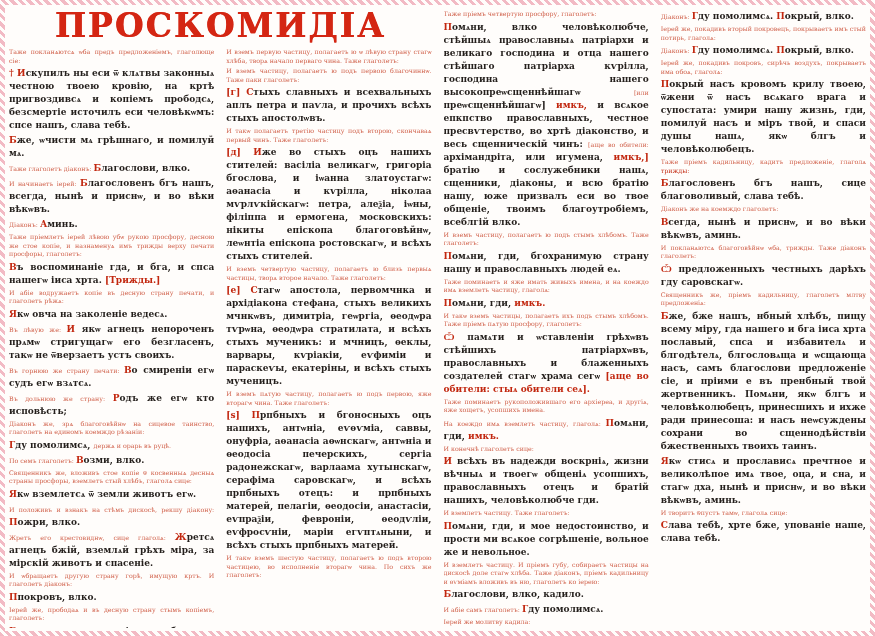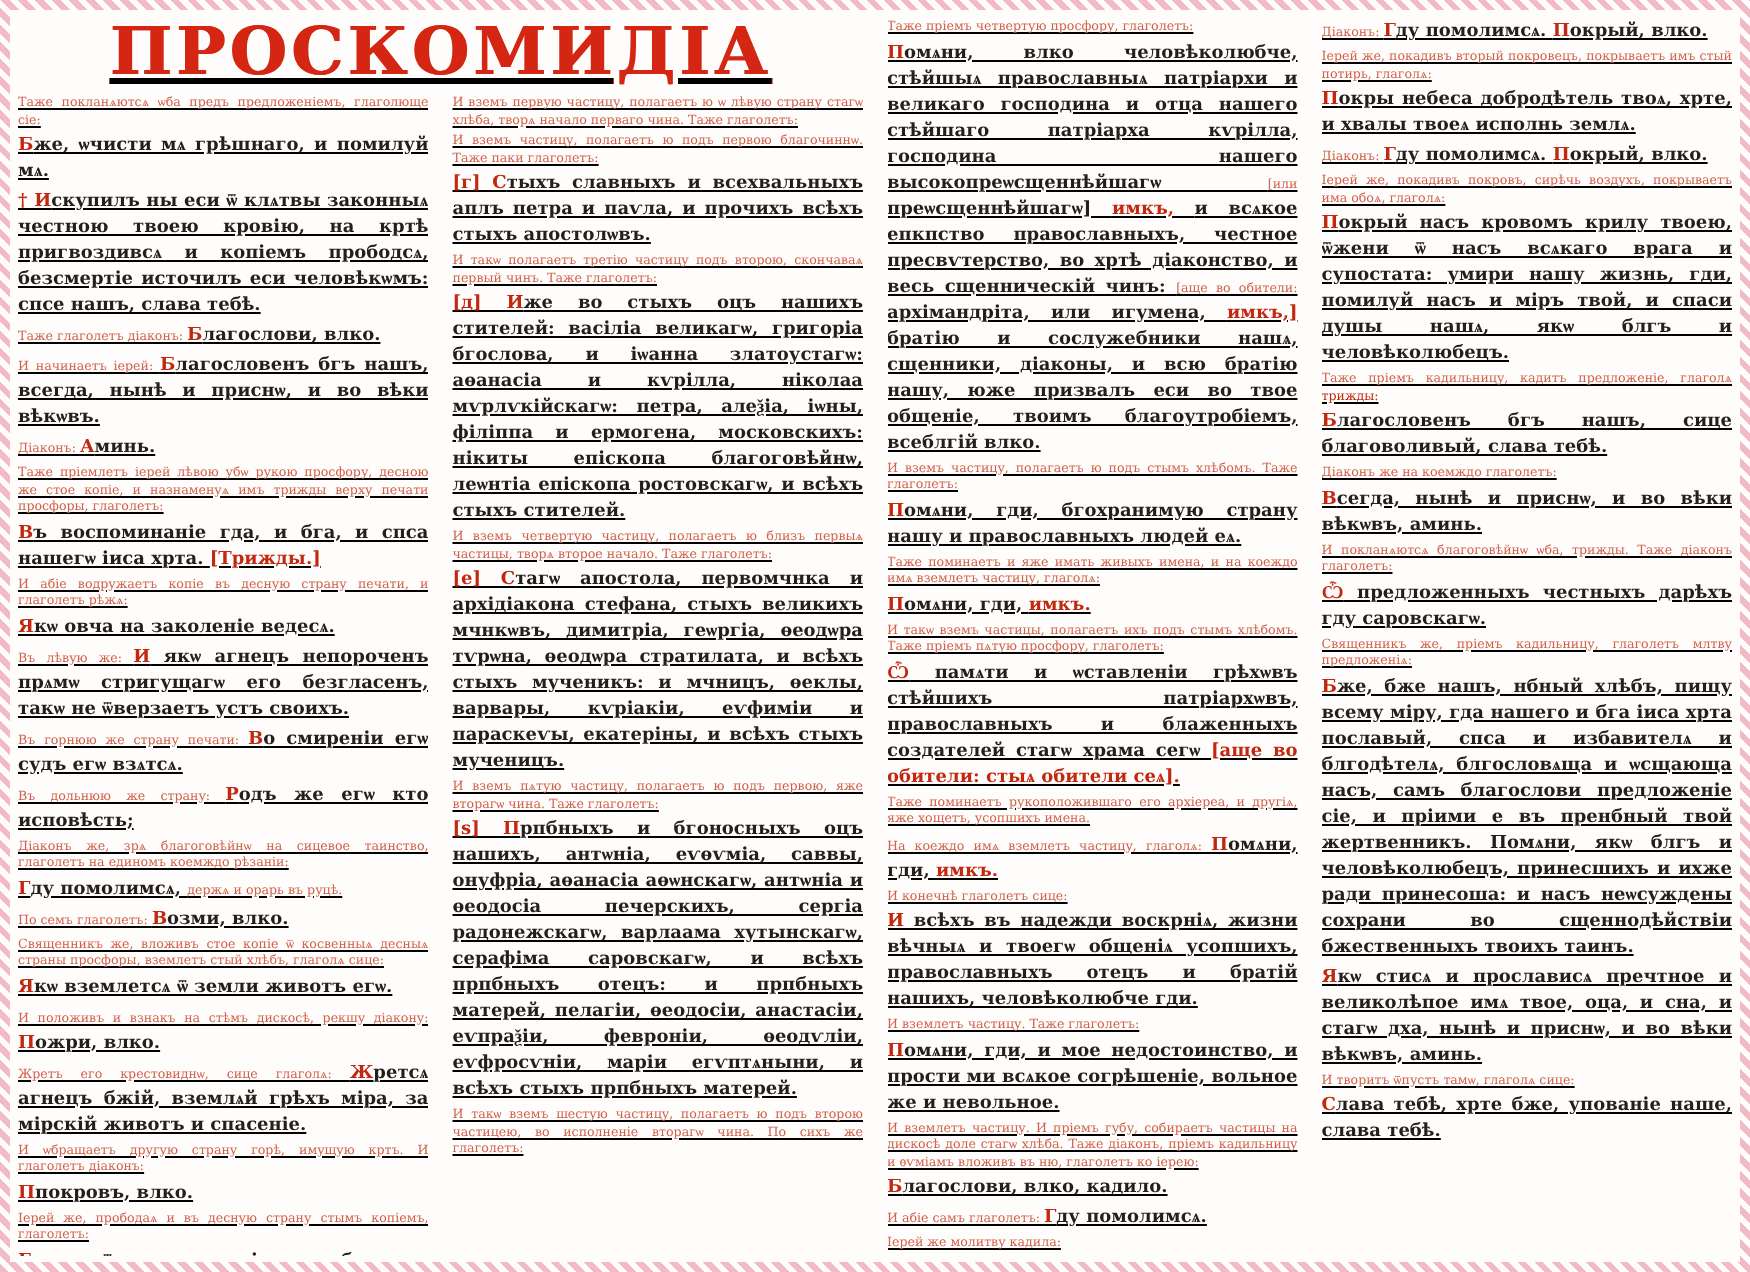--- a/index.html
+++ b/index.html
@@ -2,21 +2,21 @@
 <html><head>
 <meta charset="utf-8">
 <style>
   html,body{margin:0;padding:0;}
   body{width:875px;height:636px;overflow:hidden;background:#e9e4de;font-family:"DejaVu Serif",serif;}
   .lace{position:absolute;inset:0;width:875px;height:636px;
     background:
       repeating-linear-gradient(45deg,#f2bac4 0 3px,#fffdfb 3px 6px);
   }
   .sheet{position:absolute;left:5px;top:5px;right:5px;bottom:5px;background:#fffdfb;
-    padding:3px 4px;box-sizing:border-box;text-decoration:underline;}
+    padding:3px 4px;box-sizing:border-box;}
   .halves{display:flex;gap:12px;height:100%;}
   .half{width:50%;display:flex;flex-direction:column;min-width:0;}
   .title{margin:0 0 2px 0;text-align:center;color:#d42613;font-size:33px;line-height:36px;
     font-weight:bold;letter-spacing:2px;font-family:"DejaVu Serif",serif;
     text-shadow:0.5px 0 #d42613;}
   .cols{display:flex;gap:12px;flex:1;min-height:0;}
   .col{width:50%;overflow:hidden;text-align:justify;min-width:0;}
   .col p{margin:2px 0;}
   p.bod{font-size:9px;line-height:13px;font-weight:bold;color:#241f1c;}
   p.rub{font-size:6.3px;line-height:8.5px;color:#d0604a;font-weight:normal;}
@@ -29,22 +29,22 @@
 <body>
 
 <div class="lace">
   <div class="sheet">
     <div class="halves">
       <div class="half">
         <h1 class="title">ПРОСКОМИДІА</h1>
         <div class="cols">
           <div class="col">
               <p class="rub"><span class="s-u">Таже покланѧютсѧ ѡба предъ предложеніемъ, глаголюще сіе:</span></p>
+              <p class="bod"><span class="s-r">† И</span><span class="s-k">скупилъ ны еси ѿ клѧтвы законныѧ честною твоею кровію, на кртѣ пригвоздивсѧ и копіемъ прободсѧ, безсмертіе источилъ еси человѣкѡмъ: спсе нашъ, слава тебѣ.</span></p>
               <p class="bod"><span class="s-r">Б</span><span class="s-k">же, ѡчисти мѧ грѣшнаго, и помилуй мѧ.</span></p>
-              <p class="bod"><span class="s-r">† И</span><span class="s-k">скупилъ ны еси ѿ клѧтвы законныѧ честною твоею кровію, на кртѣ пригвоздивсѧ и копіемъ прободсѧ, безсмертіе источилъ еси человѣкѡмъ: спсе нашъ, слава тебѣ.</span></p>
               <p class="bod"><span class="s-u">Таже глаголетъ діаконъ: </span><span class="s-r">Б</span><span class="s-k">лагослови, влко.</span></p>
               <p class="bod"><span class="s-u">И начинаетъ іерей: </span><span class="s-r">Б</span><span class="s-k">лагословенъ бгъ нашъ, всегда, нынѣ и приснѡ, и во вѣки вѣкѡвъ.</span></p>
               <p class="bod"><span class="s-u">Діаконъ: </span><span class="s-r">А</span><span class="s-k">минь.</span></p>
               <p class="rub"><span class="s-u">Таже пріемлетъ іерей лѣвою убѡ рукою просфору, десною же стое копіе, и назнаменуѧ имъ трижды верху печати просфоры, глаголетъ:</span></p>
               <p class="bod"><span class="s-r">В</span><span class="s-k">ъ воспоминаніе гда, и бга, и спса нашегѡ іиса хрта. </span><span class="s-r">[Трижды.]</span></p>
               <p class="rub"><span class="s-u">И абіе водружаетъ копіе въ десную страну печати, и глаголетъ рѣжѧ:</span></p>
               <p class="bod"><span class="s-r">Я</span><span class="s-k">кѡ овча на заколеніе ведесѧ.</span></p>
               <p class="bod"><span class="s-u">Въ лѣвую же: </span><span class="s-r">И</span><span class="s-k"> якѡ агнецъ непороченъ прѧмѡ стригущагѡ его безгласенъ, такѡ не ѿверзаетъ устъ своихъ.</span></p>
               <p class="bod"><span class="s-u">Въ горнюю же страну печати: </span><span class="s-r">В</span><span class="s-k">о смиреніи егѡ судъ егѡ взѧтсѧ.</span></p>
               <p class="bod"><span class="s-u">Въ дольнюю же страну: </span><span class="s-r">Р</span><span class="s-k">одъ же егѡ кто исповѣсть;</span></p>
@@ -92,21 +92,20 @@
               <p class="rub"><span class="s-u">И вземлетъ частицу. Таже глаголетъ:</span></p>
               <p class="bod"><span class="s-r">П</span><span class="s-k">омѧни, гди, и мое недостоинство, и прости ми всѧкое согрѣшеніе, вольное же и невольное.</span></p>
               <p class="rub"><span class="s-u">И вземлетъ частицу. И пріемъ губу, собираетъ частицы на дискосѣ доле стагѡ хлѣба. Таже діаконъ, пріемъ кадильницу и ѳѵміамъ вложивъ въ ню, глаголетъ ко іерею:</span></p>
               <p class="bod"><span class="s-r">Б</span><span class="s-k">лагослови, влко, кадило.</span></p>
               <p class="bod"><span class="s-u">И абіе самъ глаголетъ: </span><span class="s-r">Г</span><span class="s-k">ду помолимсѧ.</span></p>
               <p class="rub"><span class="s-u">Іерей же молитву кадила:</span></p>
             </div>
           <div class="col">
               <p class="bod"><span class="s-u">Діаконъ: </span><span class="s-r">Г</span><span class="s-k">ду помолимсѧ. </span><span class="s-r">П</span><span class="s-k">окрый, влко.</span></p>
               <p class="rub"><span class="s-u">Іерей же, покадивъ вторый покровецъ, покрываетъ имъ стый потирь, глаголѧ:</span></p>
-              <p class="bod"><span class="s-r">П</span><span class="s-k">окры небеса добродѣтель твоѧ, хрте, и хвалы твоеѧ исполнь землѧ.</span></p>
               <p class="bod"><span class="s-u">Діаконъ: </span><span class="s-r">Г</span><span class="s-k">ду помолимсѧ. </span><span class="s-r">П</span><span class="s-k">окрый, влко.</span></p>
               <p class="rub"><span class="s-u">Іерей же, покадивъ покровъ, сирѣчь воздухъ, покрываетъ има обоѧ, глаголѧ:</span></p>
               <p class="bod"><span class="s-r">П</span><span class="s-k">окрый насъ кровомъ крилу твоею, ѿжени ѿ насъ всѧкаго врага и супостата: умири нашу жизнь, гди, помилуй насъ и міръ твой, и спаси душы нашѧ, якѡ блгъ и человѣколюбецъ.</span></p>
               <p class="rub"><span class="s-u">Таже пріемъ кадильницу, кадитъ предложеніе, глаголѧ </span><span class="s-r">трижды:</span></p>
               <p class="bod"><span class="s-r">Б</span><span class="s-k">лагословенъ бгъ нашъ, сице благоволивый, слава тебѣ.</span></p>
               <p class="rub"><span class="s-u">Діаконъ же на коемждо глаголетъ:</span></p>
               <p class="bod"><span class="s-r">В</span><span class="s-k">сегда, нынѣ и приснѡ, и во вѣки вѣкѡвъ, аминь.</span></p>
               <p class="rub"><span class="s-u">И покланѧютсѧ благоговѣйнѡ ѡба, трижды. Таже діаконъ глаголетъ:</span></p>
               <p class="bod"><span class="s-r">Ѽ</span><span class="s-k"> предложенныхъ честныхъ дарѣхъ гду саровскагѡ.</span></p>
               <p class="rub"><span class="s-u">Священникъ же, пріемъ кадильницу, глаголетъ млтву предложеніѧ:</span></p>

